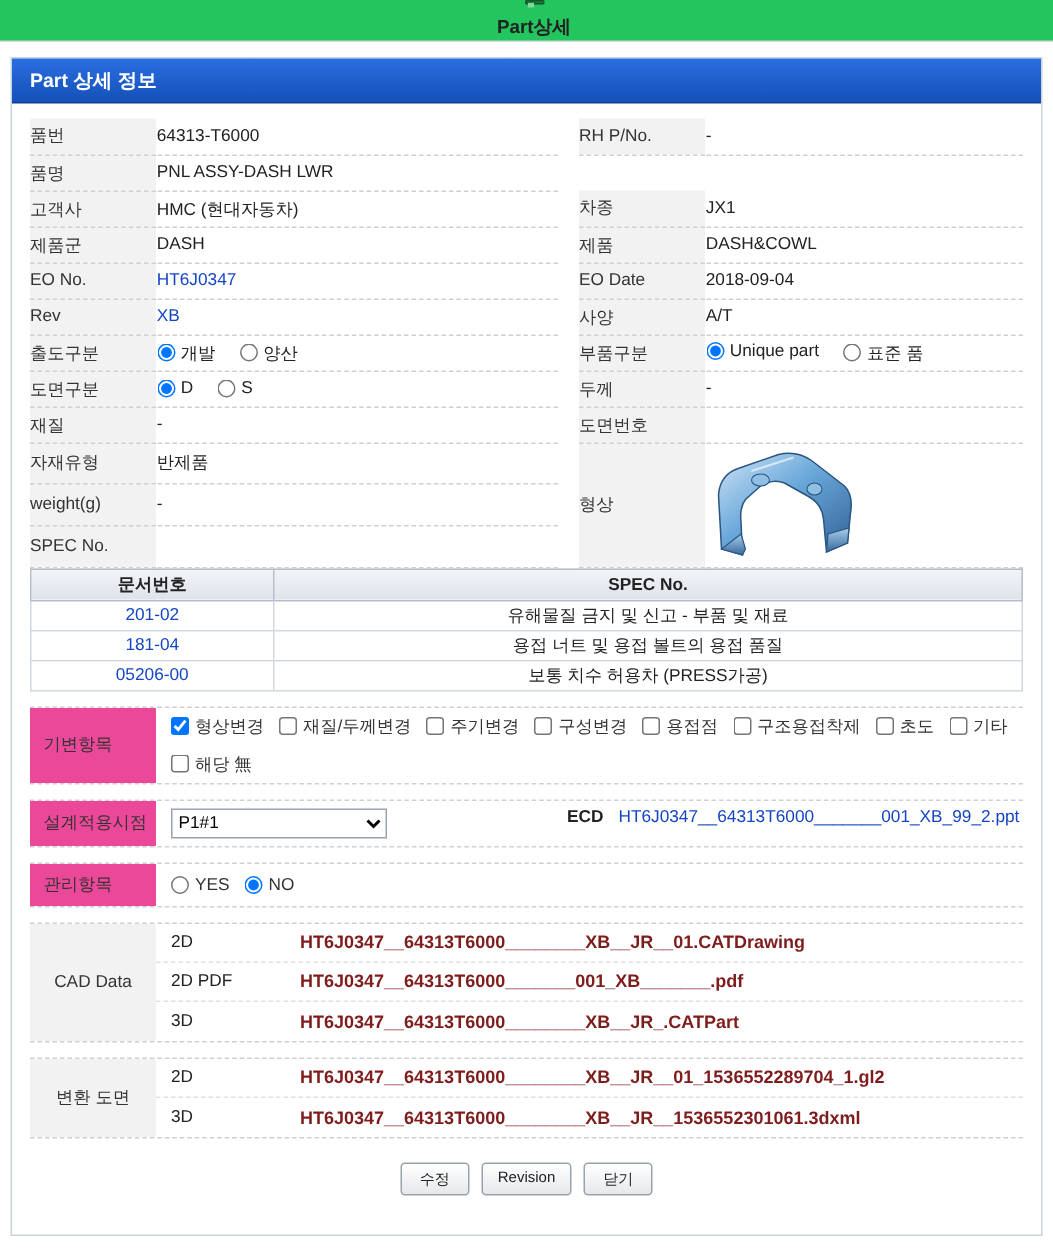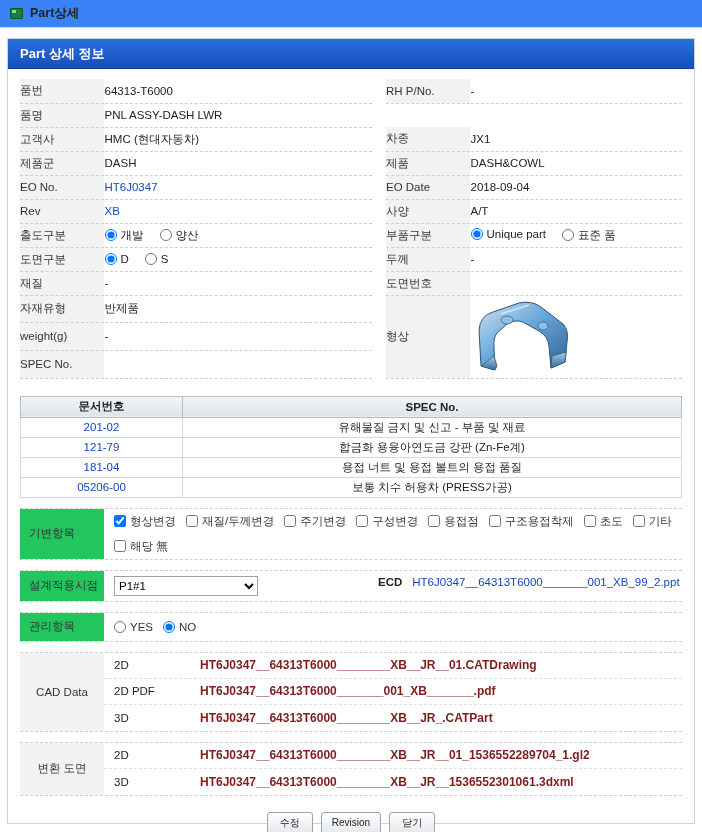--- a/index.html
+++ b/index.html
@@ -13,26 +13,27 @@
   #page {
     width: 702px;
     height: 832px;
     position: relative;
     background: #fff;
     overflow: hidden;
   }
   
   .titlebar {
     height: 28px;
-    background: #3b82f6;
+    background: #22c55e;
     border-bottom: 1px solid #d8d8d8;
     display: flex;
     align-items: center;
     padding-left: 10px;
     gap: 7px;
+    flex-direction: column;
   }
   .titlebar .tile-icon {
     width: 13px; height: 11px;
     background: #1f7a3d;
     border: 1px solid #145527;
     border-radius: 1px;
     position: relative;
   }
   .titlebar .tile-icon:after{
     content:""; position:absolute; left:1px; top:1px;
@@ -100,21 +101,21 @@
   input[type=radio], input[type=checkbox] {
     margin: 0; width: 12px; height: 12px; vertical-align: middle;
   }
   
   .shape-cell { padding: 3px 0 3px 8px; }
   .shape-img {
     width: 104px; height: 82px;
     display: block;
   }
   
-  .doc-wrap { margin-top: 17px; }
+  .doc-wrap { margin-top: 0; }
   table.doc {
     width: 100%;
     border-collapse: collapse;
     border: 1px solid #9aa7bb;
     table-layout: fixed;
   }
   table.doc th {
     background: #e6e9ef;
     background: linear-gradient(#f2f4f7, #dfe3ea);
     border: 1px solid #b5bdcb;
@@ -136,21 +137,21 @@
     display: flex;
     align-items: center;
     border-top: 1px dashed #cfcfcf;
     border-bottom: 1px dashed #cfcfcf;
     margin-top: 10px;
     min-height: 30px;
   }
   .sec-lab {
     width: 84px;
     align-self: stretch;
-    background: #22c55e;
+    background: #ec4899;
     display: flex;
     align-items: center;
     padding-left: 9px;
     font-size: 11.5px;
   }
   .sec-body {
     flex: 1;
     padding: 5px 0 5px 10px;
     display: flex;
     align-items: flex-start;
@@ -398,24 +399,20 @@
               <th>문서번호</th>
               <th>SPEC No.</th>
             </tr>
           </thead>
           <tbody>
             <tr>
               <td class="docno"><a href="#">201-02</a></td>
               <td>유해물질 금지 및 신고 - 부품 및 재료</td>
             </tr>
             <tr>
-              <td class="docno"><a href="#">121-79</a></td>
-              <td>합금화 용융아연도금 강판 (Zn-Fe계)</td>
-            </tr>
-            <tr>
               <td class="docno"><a href="#">181-04</a></td>
               <td>용접 너트 및 용접 볼트의 용접 품질</td>
             </tr>
             <tr>
               <td class="docno"><a href="#">05206-00</a></td>
               <td>보통 치수 허용차 (PRESS가공)</td>
             </tr>
           </tbody>
         </table>
       </div>

